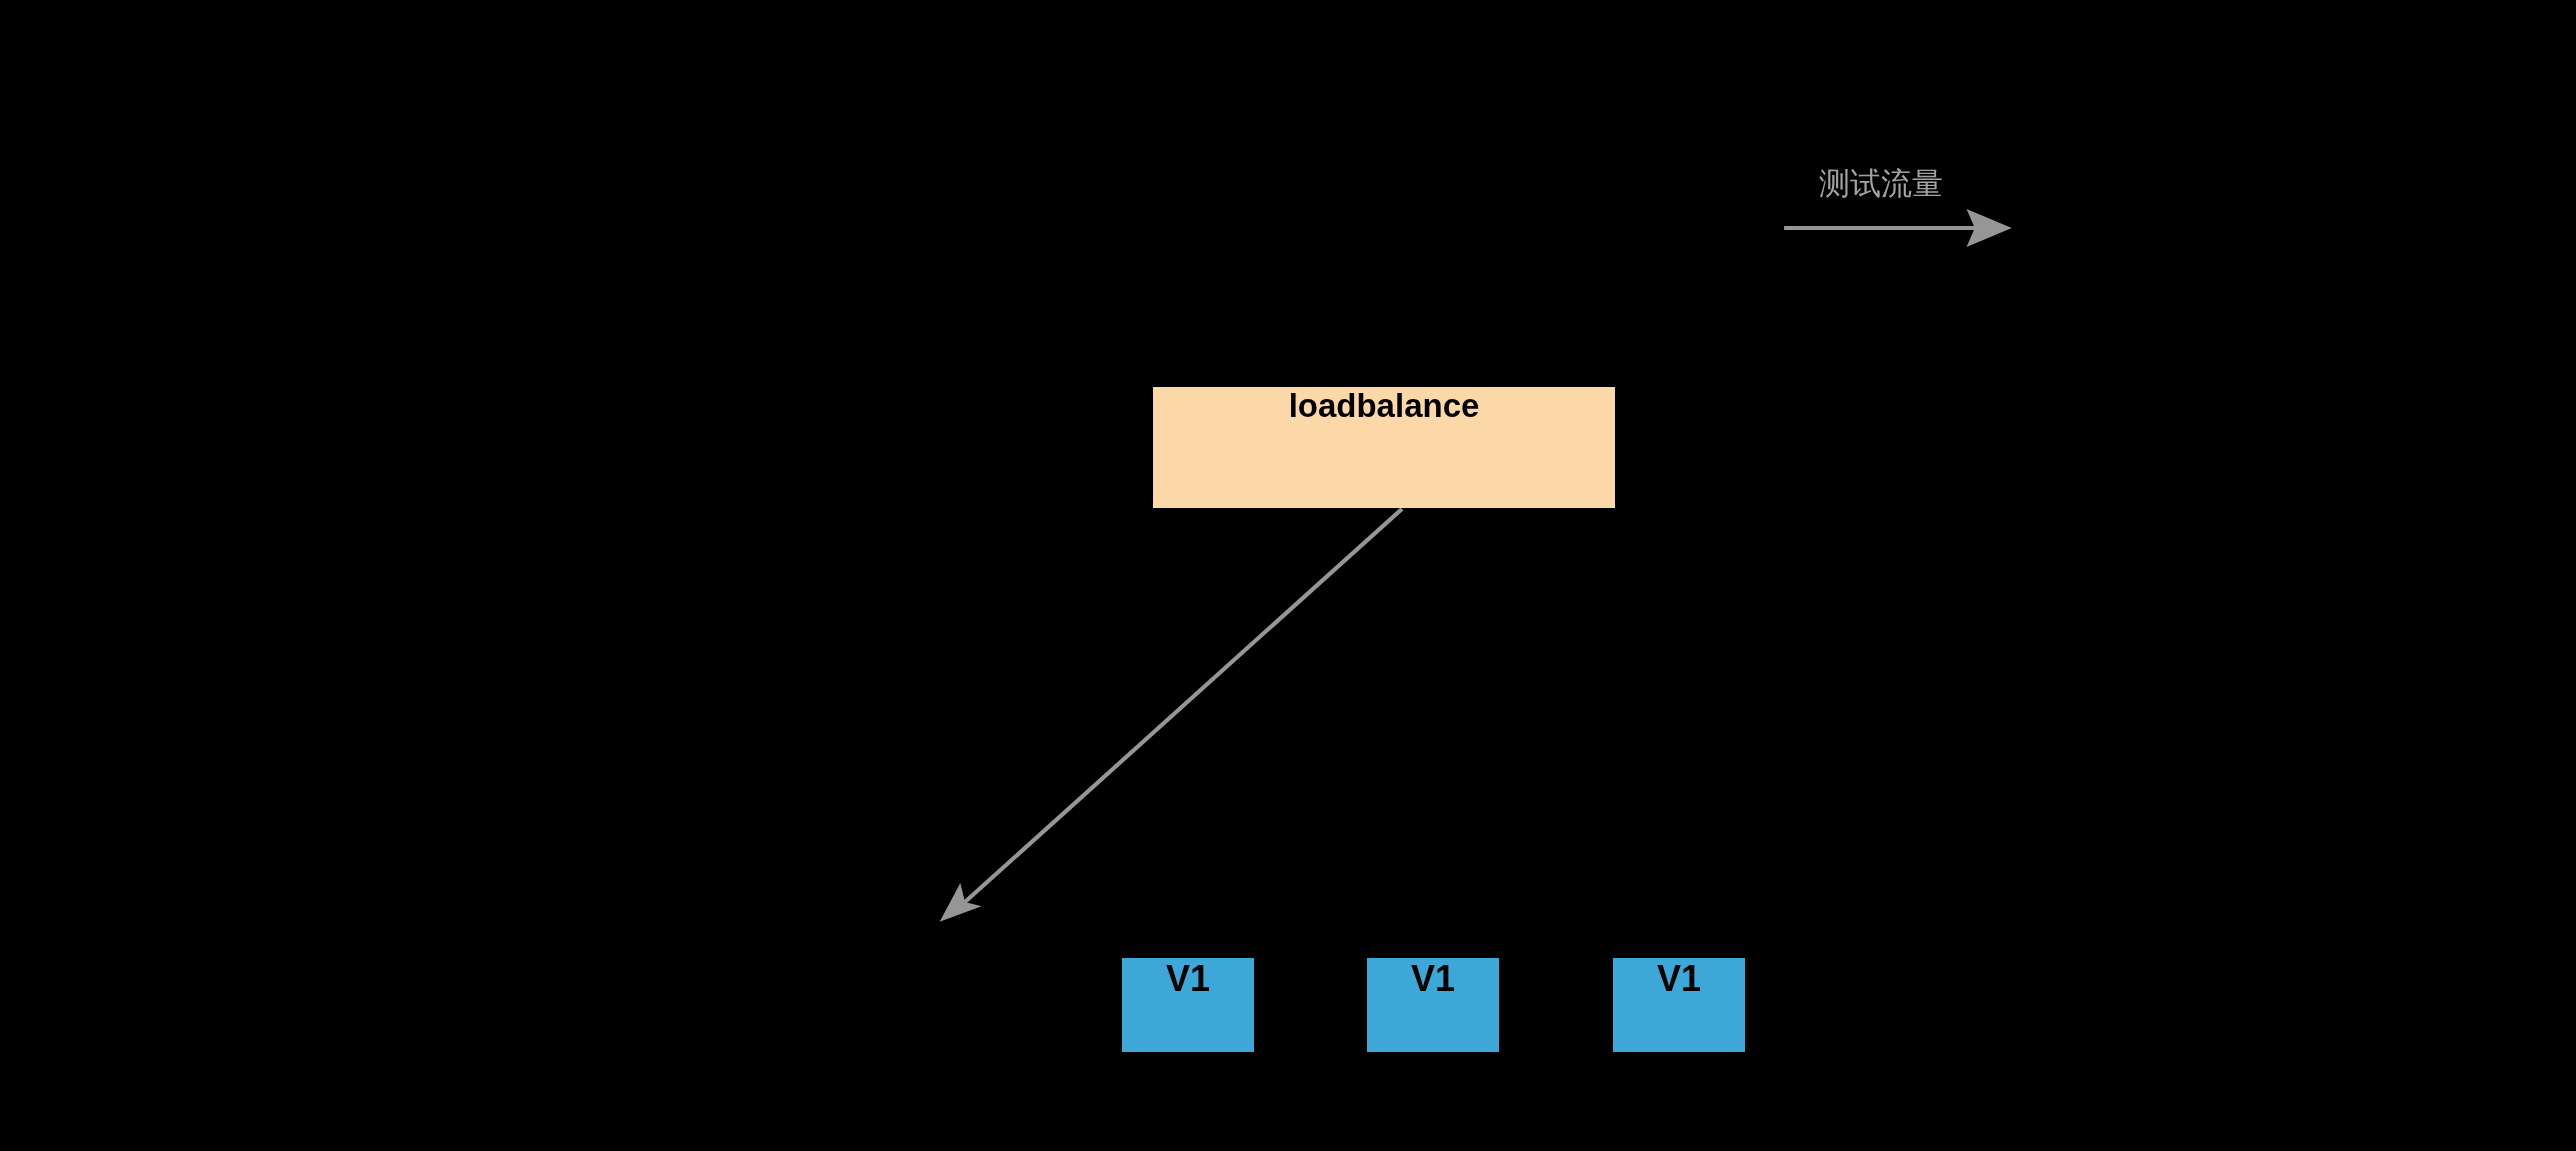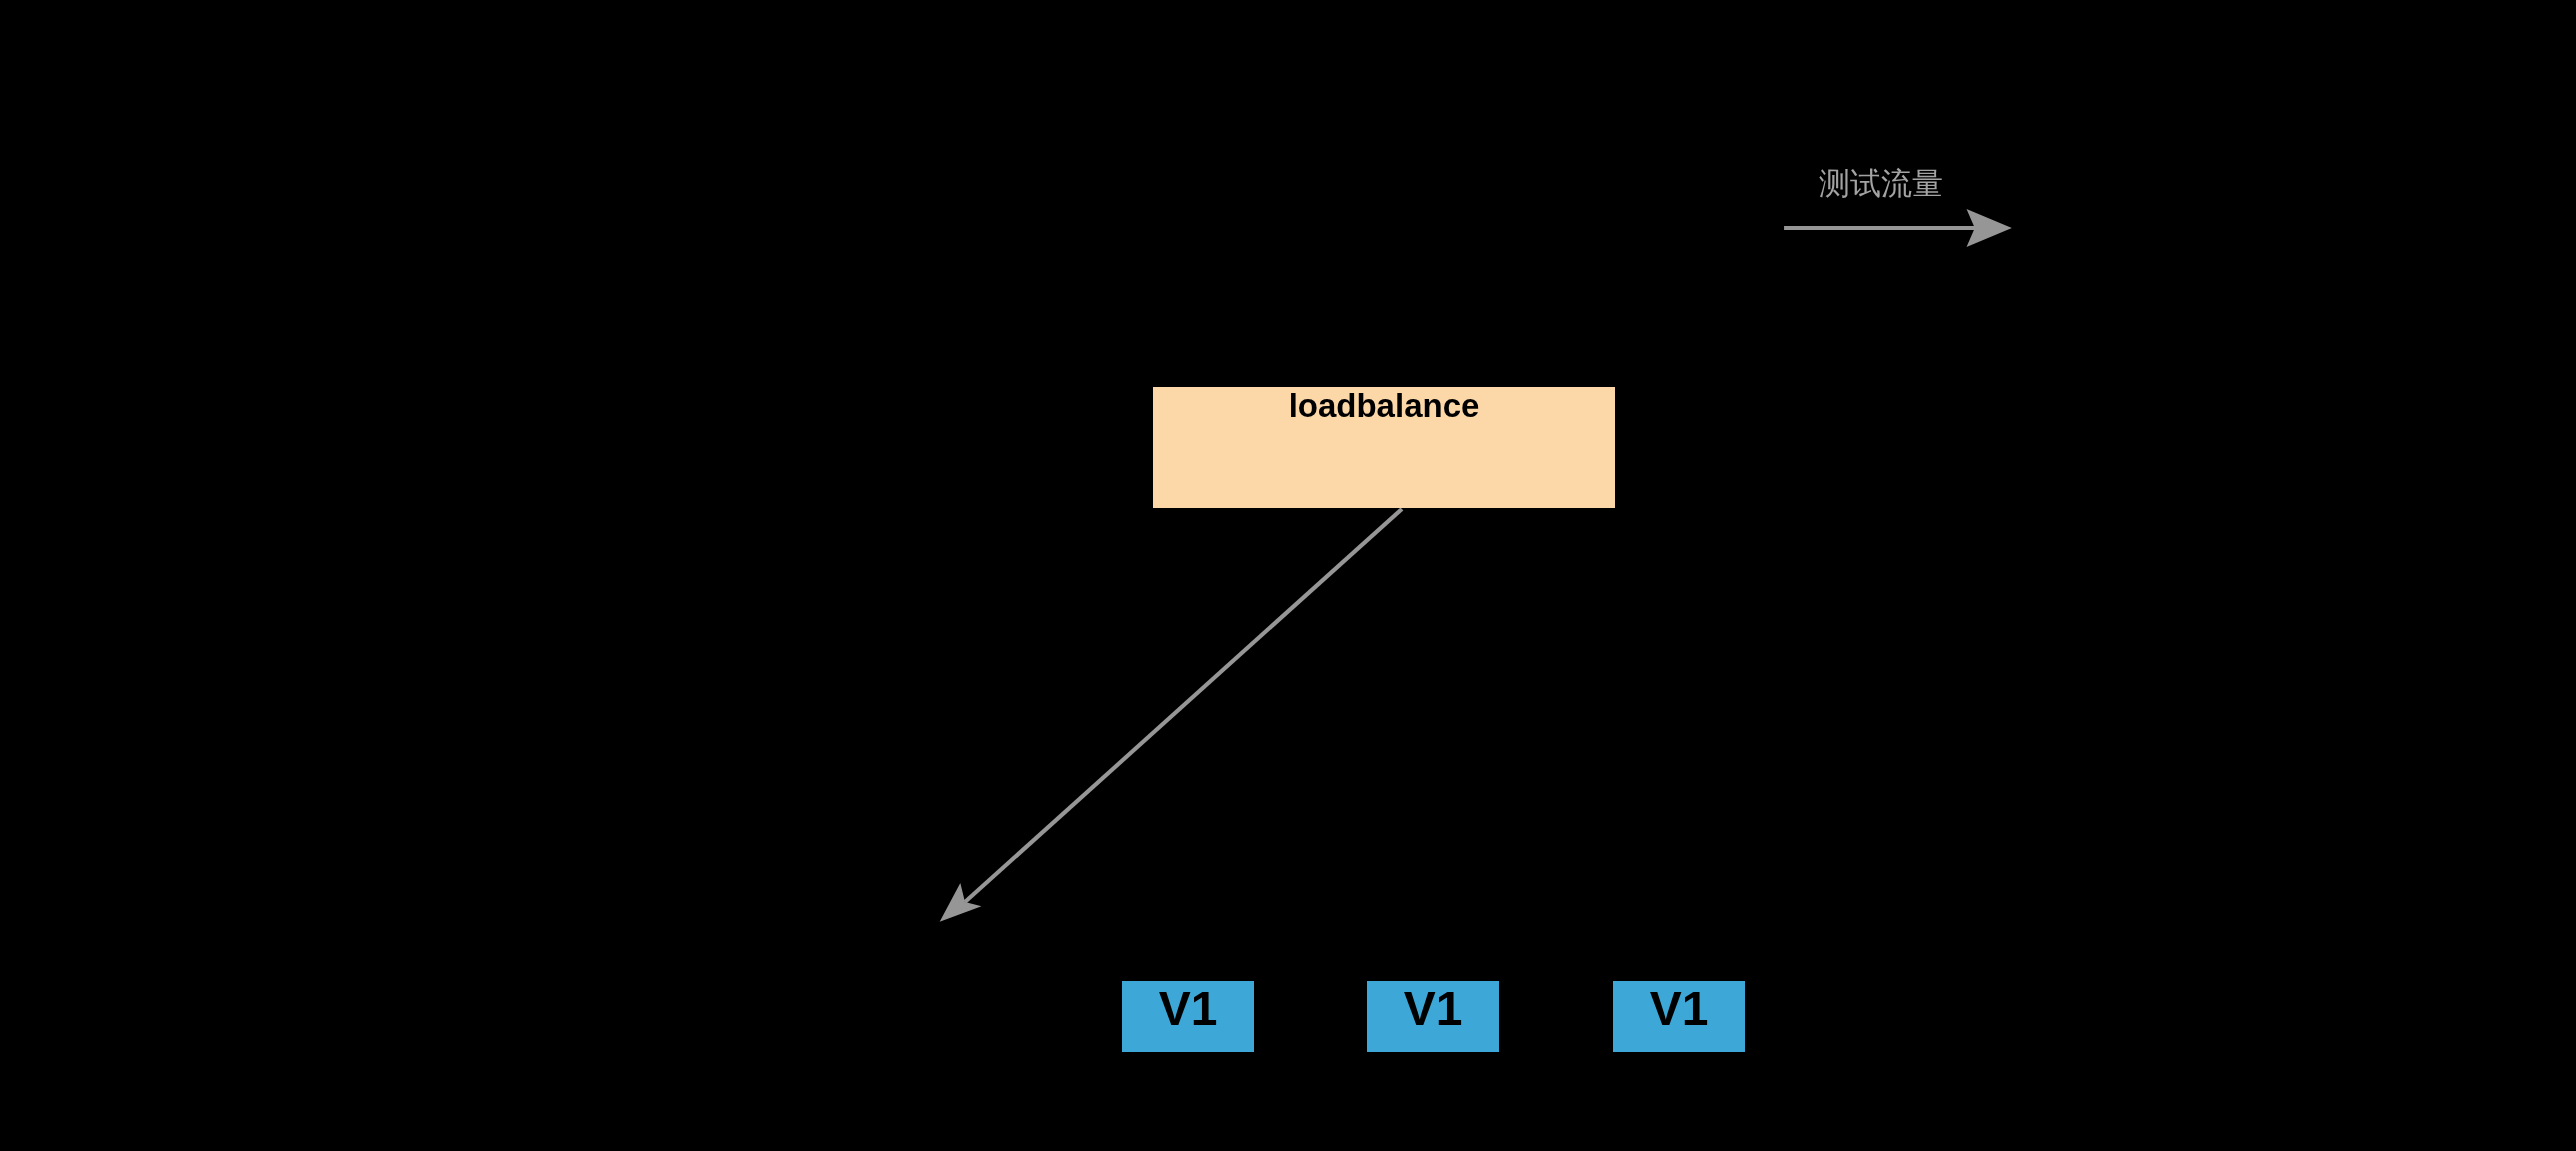--- a/index.html
+++ b/index.html
@@ -30,24 +30,24 @@
     background: var(--peach, #FCD7A7);
     font-size: 33px;
   }
   .node-v2 {
     left: 876px; top: 927px;
     width: 132px; height: 122px;
     background: var(--gray, #979797);
     font-size: 36px;
   }
   .node-v1 {
-    top: 981px;
+    top: 958px;
     width: 132px; height: 122px;
     background: var(--blue, #3DA8D8);
-    font-size: 48px;
+    font-size: 36px;
   }
   .node-v1.pos1 { left: 1122px; }
   .node-v1.pos2 { left: 1367px; }
   .node-v1.pos3 { left: 1613px; }
   .traffic-label {
     left: 1809px; top: 166px;
     width: 144px; height: 35px;
     line-height: 35px;
     text-align: center;
     font-size: 31px;

